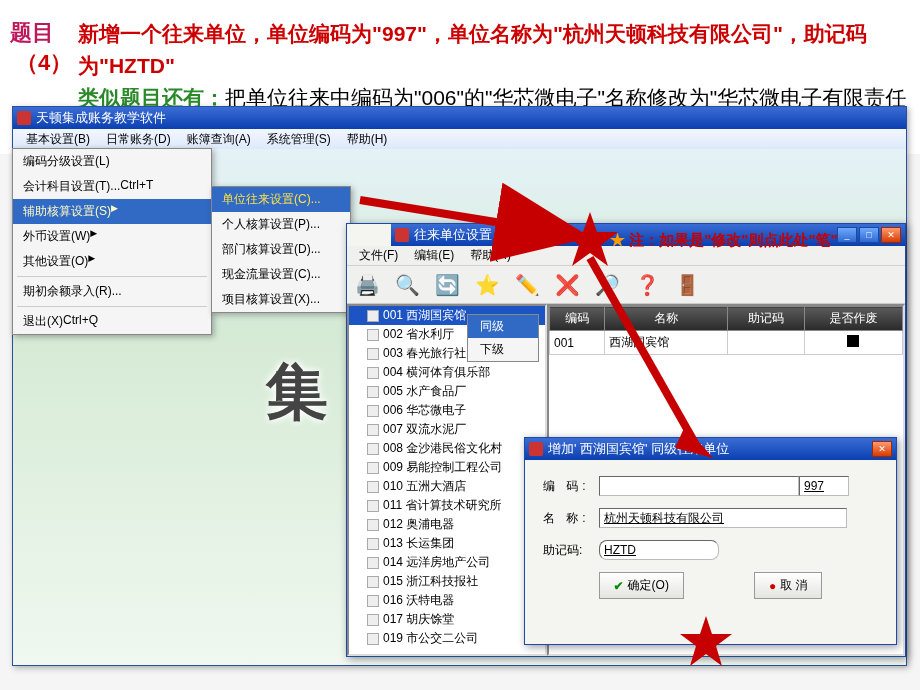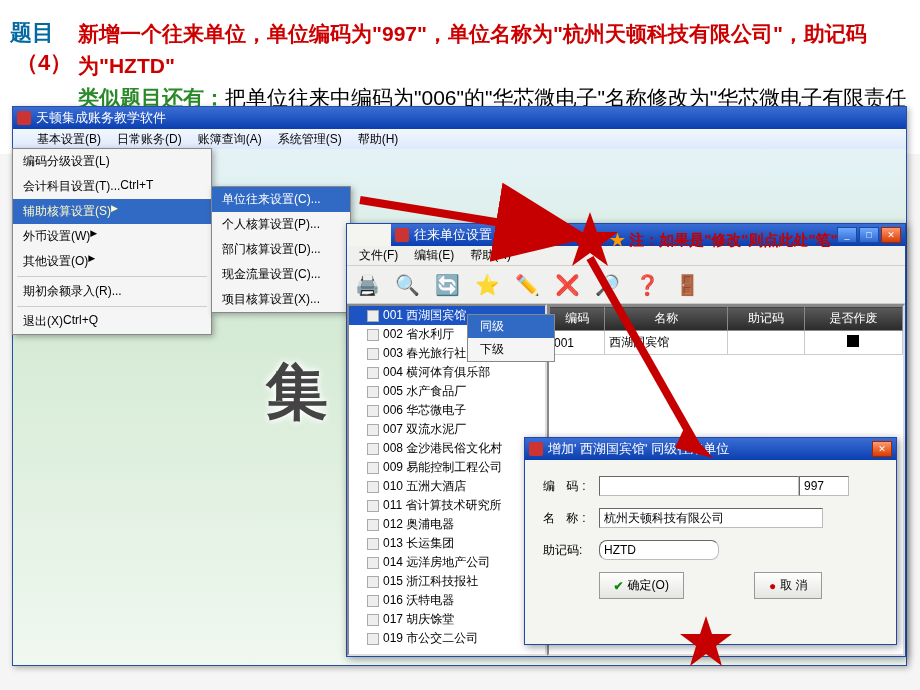--- a/index.html
+++ b/index.html
@@ -9,21 +9,21 @@
   background: #f5f5f5;
   width: 920px;
   height: 690px;
   overflow: hidden;
   position: relative;
 }
 
 .question-block { padding: 18px 10px 8px 10px; background: #fff; }
 .question-row { display: flex; }
 .question-label {
-  color: #0369a1; font-size: 22px; font-weight: bold;
+  color: #be185d; font-size: 22px; font-weight: bold;
   width: 68px; text-align: left; line-height: 30px;
 }
 .question-number { color: #cc0000; font-size: 22px; font-weight: bold; text-align: center; }
 .question-text { font-size: 21px; line-height: 32px; }
 .red-text { color: #cc0000; font-weight: bold; }
 .green-text { color: #2a8a2a; font-weight: bold; }
 .black-text { color: #000; }
 
 .app-window {
   position: absolute;
@@ -44,21 +44,21 @@
 .titlebar .title { flex: 1; }
 .win-btns { display: flex; gap: 2px; }
 .win-btn { width: 20px; height: 16px; background: linear-gradient(#6ea9ff,#2f69d0); border: 1px solid #1a4a9c; color:#fff; font-size: 9px; display:flex; align-items:center; justify-content:center; cursor:pointer; }
 .win-btn.close { background: linear-gradient(#ff9a6e,#d83a00); border-color: #a02800; }
 
 .menubar {
   background: linear-gradient(#f2f7ff,#dde9fb);
   height: 20px;
   display: flex; align-items: center;
   font-size: 12px;
-  padding: 0 16px;
+  padding: 0 5px;
 }
 .menu-item { padding: 2px 8px; cursor: pointer; }
 
 .menu-dropdown {
   position: absolute;
   left: 12px; top: 148px;
   width: 200px;
   background: #f5f5f5;
   border: 1px solid #888;
   box-shadow: 2px 2px 6px rgba(0,0,0,.3);
@@ -76,21 +76,21 @@
 
 .submenu {
   position: absolute;
   left: 211px; top: 186px;
   width: 140px;
   background: #f5f5f5;
   border: 1px solid #888;
   box-shadow: 2px 2px 6px rgba(0,0,0,.3);
   z-index: 11;
 }
-.submenu .dd-item.selected { background: #316ac5; color:#ffffff; }
+.submenu .dd-item.selected { background: #316ac5; color:#fde047; }
 
 .child-window {
   position: absolute;
   left: 346px; top: 223px;
   width: 560px; height: 434px;
   border: 1px solid #1d4aaa;
   background: #f4f4f0;
   z-index: 20;
   box-shadow: 2px 2px 8px rgba(0,0,0,.4);
 }
@@ -122,21 +122,21 @@
   display:flex; align-items:center; gap: 4px;
   white-space: nowrap;
   cursor:pointer;
 }
 .tree-item.sel { background: #1d54c4; color:#fff; }
 .tree-icon { width:12px; height:12px; background:#eee; border:1px solid #aaa; display:inline-block; }
 
 .popup-level {
   position:absolute;
   left:120px; top: 90px;
-  width: 88px;
+  width: 72px;
   background:#f5f5f5;
   border:1px solid #888;
   z-index: 30;
   font-size:12px;
 }
 .popup-level div { padding: 3px 12px; cursor:pointer; }
 .popup-level div.sel { background:#316ac5; color:#fff; }
 
 .right-table {
   flex:1;
@@ -162,20 +162,21 @@
   box-shadow: 2px 2px 8px rgba(0,0,0,.4);
 }
 .dialog .titlebar { background: linear-gradient(#3a6dd4,#0b3fb0); }
 .dlg-body { padding: 16px 18px; font-size: 12px; }
 .form-row { display:flex; align-items:center; margin-bottom: 12px; }
 .form-row label { width: 56px; letter-spacing: 4px; }
 .form-row input {
   border: 1px inset #bbb;
   padding: 2px 4px; font-size: 12px;
   background:#fff;
+  text-decoration:underline;
 }
 .btn-row { display:flex; justify-content: center; gap: 70px; margin-top: 8px; }
 .dlg-btn {
   padding: 4px 14px;
   background: linear-gradient(#fff,#e4e4e0);
   border: 1px solid #999;
   cursor:pointer;
   display:flex; align-items:center; gap:4px;
 }
 .check-ico { color: #0a8a0a; font-weight:bold; }
@@ -416,21 +417,21 @@
       </div>
   </div>
   <div class="dlg-body">
     <div class="form-row">
       <label>编 码:</label>
       <input style="width: 200px;">
       <input style="width: 50px; text-align: left;" value="997">
     </div>
     <div class="form-row">
       <label>名 称:</label>
-      <input style="width: 224px;" value="杭州天顿科技有限公司">
+      <input style="width: 248px;" value="杭州天顿科技有限公司">
     </div>
     <div class="form-row">
       <label style="letter-spacing:0">助记码:</label>
       <input style="width: 120px; border-radius: 8px;" value="HZTD">
     </div>
     <div class="btn-row">
       <div class="dlg-btn">
         <span class="check-ico">✔</span>
         <span>确定(O)</span>
       </div>

